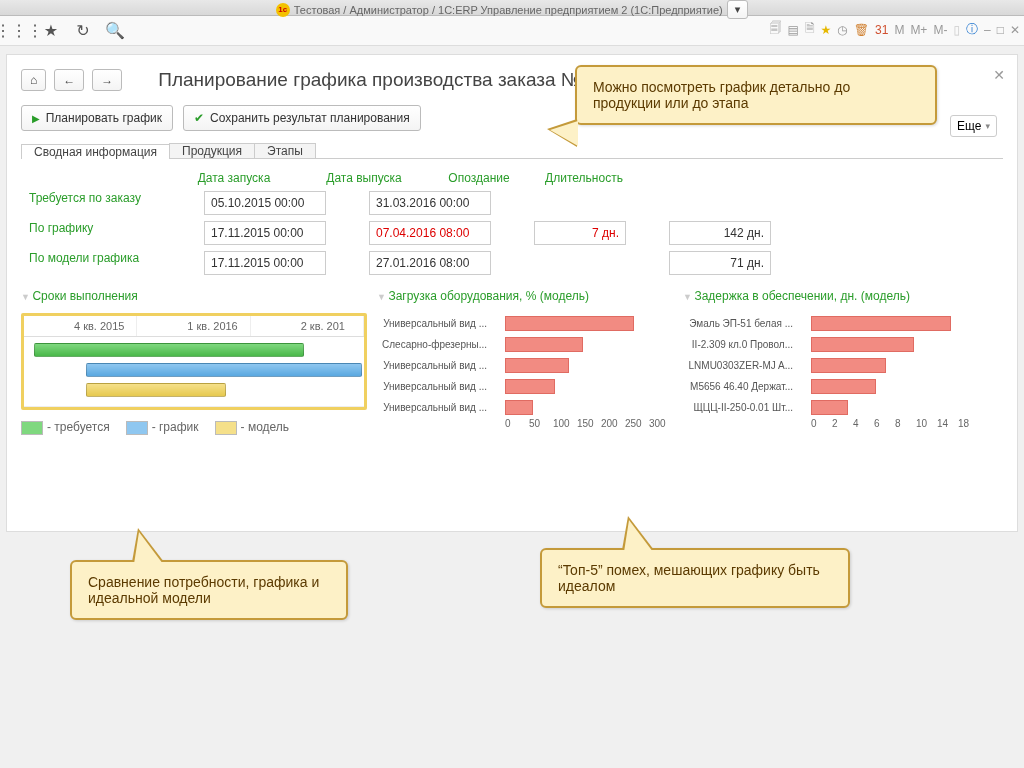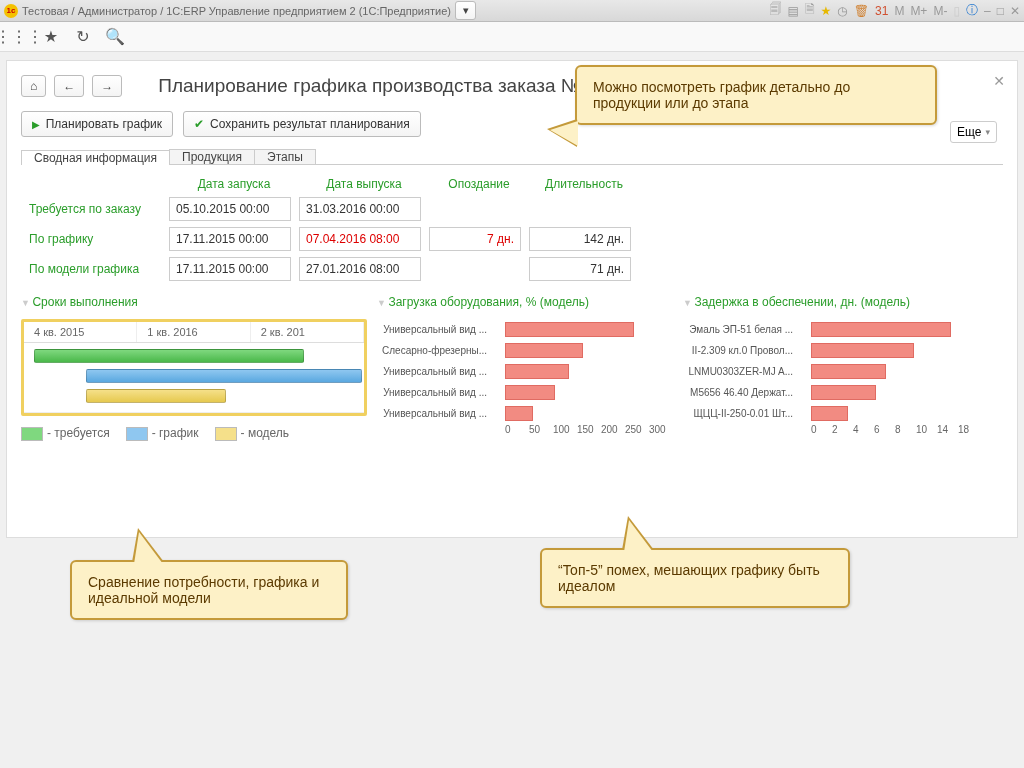--- a/index.html
+++ b/index.html
@@ -1,17 +1,17 @@
 <!DOCTYPE html>
 <html><head>
 <meta charset="utf-8">
 <style>
   * { box-sizing: border-box; margin: 0; padding: 0; }
   body { font-family: Arial, sans-serif; font-size: 12px; background: #f0f0f0; width: 1024px; height: 768px; overflow: hidden; }
-  .titlebar { height: 22px; background: linear-gradient(#e8e8e8,#d8d8d8); display: flex; align-items: center; padding: 0 4px; font-size: 11px; color: #666; border-bottom: 1px solid #bbb;}
+  .titlebar { height: 16px; background: linear-gradient(#e8e8e8,#d8d8d8); display: flex; align-items: center; padding: 0 4px; font-size: 11px; color: #666; border-bottom: 1px solid #bbb; flex-direction: column;}
   .titlebar .tb-left { display:flex; align-items:center; gap:4px;}
   .titlebar .tb-icon { width:14px; height:14px; border-radius:50%; background:#f4c100; font-size:8px; display:flex; align-items:center; justify-content:center; color:#c00; font-weight:bold;}
   .titlebar .tb-right { margin-left:auto; display:flex; gap:6px; align-items:center;}
   .titlebar .tb-right span { color:#999; font-size:12px; cursor:default;}
   .taskbar { height: 30px; background:#f9f9f9; border-bottom:1px solid #ddd; display:flex; align-items:center; gap:14px; padding:0 10px;}
   .taskbar .ico { width:18px; height:18px; color:#555; font-size:16px; display:flex; align-items:center; justify-content:center;}
   .main { background:#fff; margin: 8px 6px; border:1px solid #ddd; padding: 14px 14px 20px 14px; position:relative; height:478px;}
   .topnav { display:flex; align-items:center; gap:8px;}
   .sqbtn { border:1px solid #bbb; background:linear-gradient(#fff,#f4f4f4); padding:3px 8px; border-radius:3px; color:#444; cursor:pointer;}
   .sqbtn.small {padding:2px 7px;}
@@ -21,35 +21,35 @@
   .green-btn { border:1px solid #bbb; padding:5px 10px; border-radius:3px; background:linear-gradient(#fff,#f4f4f4); color:#333; display:flex; align-items:center; gap:6px;}
   .green-btn .tri { color:#2a9d2a; font-size:10px;}
   .more-btn { position:absolute; right:20px; top:60px; border:1px solid #ccc; padding:3px 6px; border-radius:3px; background:#fff; display:flex; align-items:center; gap:4px;}
   .tabs { display:flex; margin-top:12px; border-bottom:1px solid #ccc;}
   .tab { padding:0 12px; border:1px solid #ccc; border-bottom:none; background:#f4f4f4; margin-right:-1px; color:#444; cursor:pointer;}
   .tab.active { background:#fff; position:relative; top:1px;}
   .headers { display:flex; gap:0; margin-top:12px; color:#2a9d2a; font-size:12px;}
   .col-lbl { width:148px; padding-left:8px;}
   .col-h { text-align:center;}
   .col1 { width:130px;} .col2{width:130px;} .col3{width:100px;} .col4{width:110px;}
-  .datarow { display:flex; align-items:center; margin-top:6px;}
+  .datarow { display:flex; margin-top:6px;gap:35px;}
   .datarow .rl { width:148px; color:#2a9d2a; padding-left:8px;}
   .datarow .cell { border:1px solid #ccc; background:#fff; padding:4px 6px; margin-right:8px; font-size:12px; color:#333; white-space:nowrap;}
   .cell.c1{width:122px;} .cell.c2{width:122px;} .cell.c3{width:92px; text-align:right;} .cell.c4{width:102px; text-align:right;}
   .cell.red { color:#d00;}
   .sections { display:flex; margin-top:14px; gap:10px;}
   .sec { flex:0 0 auto; position: relative;}
   .sec1 { width:346px;}
   .sec2 { width:296px;}
   .sec3 { width:296px;}
   .sec-title { color:#2a9d2a; font-size:12px; margin-bottom:10px;}
   .sec-title::before { content:"▼ "; color:#ccc; font-size:9px;}
   .gantt-box { border:3px solid #f0d060; background:#fff; padding:0; border-radius:2px;}
   .gantt-head { display:flex; border-bottom:1px solid #ddd; font-size:11px; color:#666;}
-  .gantt-head div { flex:1; padding:4px 10px; border-right:1px solid #eee;}
+  .gantt-head div { flex:1; padding:4px 10px; border-right:1px solid #eee;margin-left:40px;}
   .gantt-body { position:relative; height:70px; border-bottom:1px solid #eee;}
   .gbar { position:absolute; height:14px; border:1px solid rgba(0,0,0,.2); border-radius:2px;}
   .g-green{background:linear-gradient(#7fd87f,#4ab84a); top:6px; left:10px; width:270px;}
   .g-blue{background:linear-gradient(#8fc7f0,#5aa8e0); top:26px; left:62px; width:276px;}
   .g-yel{background:linear-gradient(#f5e08a,#e6c94f); top:46px; left:62px; width:140px;}
   .legend { display:flex; gap:16px; margin-top:10px; font-size:12px; color:#666; align-items:center;}
   .sw { width:22px; height:14px; border:1px solid #bbb; display:inline-block; margin-right:4px; vertical-align:middle;}
   .sw.g{background:#7fd87f;} .sw.b{background:#8fc7f0;} .sw.y{background:#f5e08a;}
   .hbars { }
   .hbar-row { display:flex; align-items:center; height:21px;}

